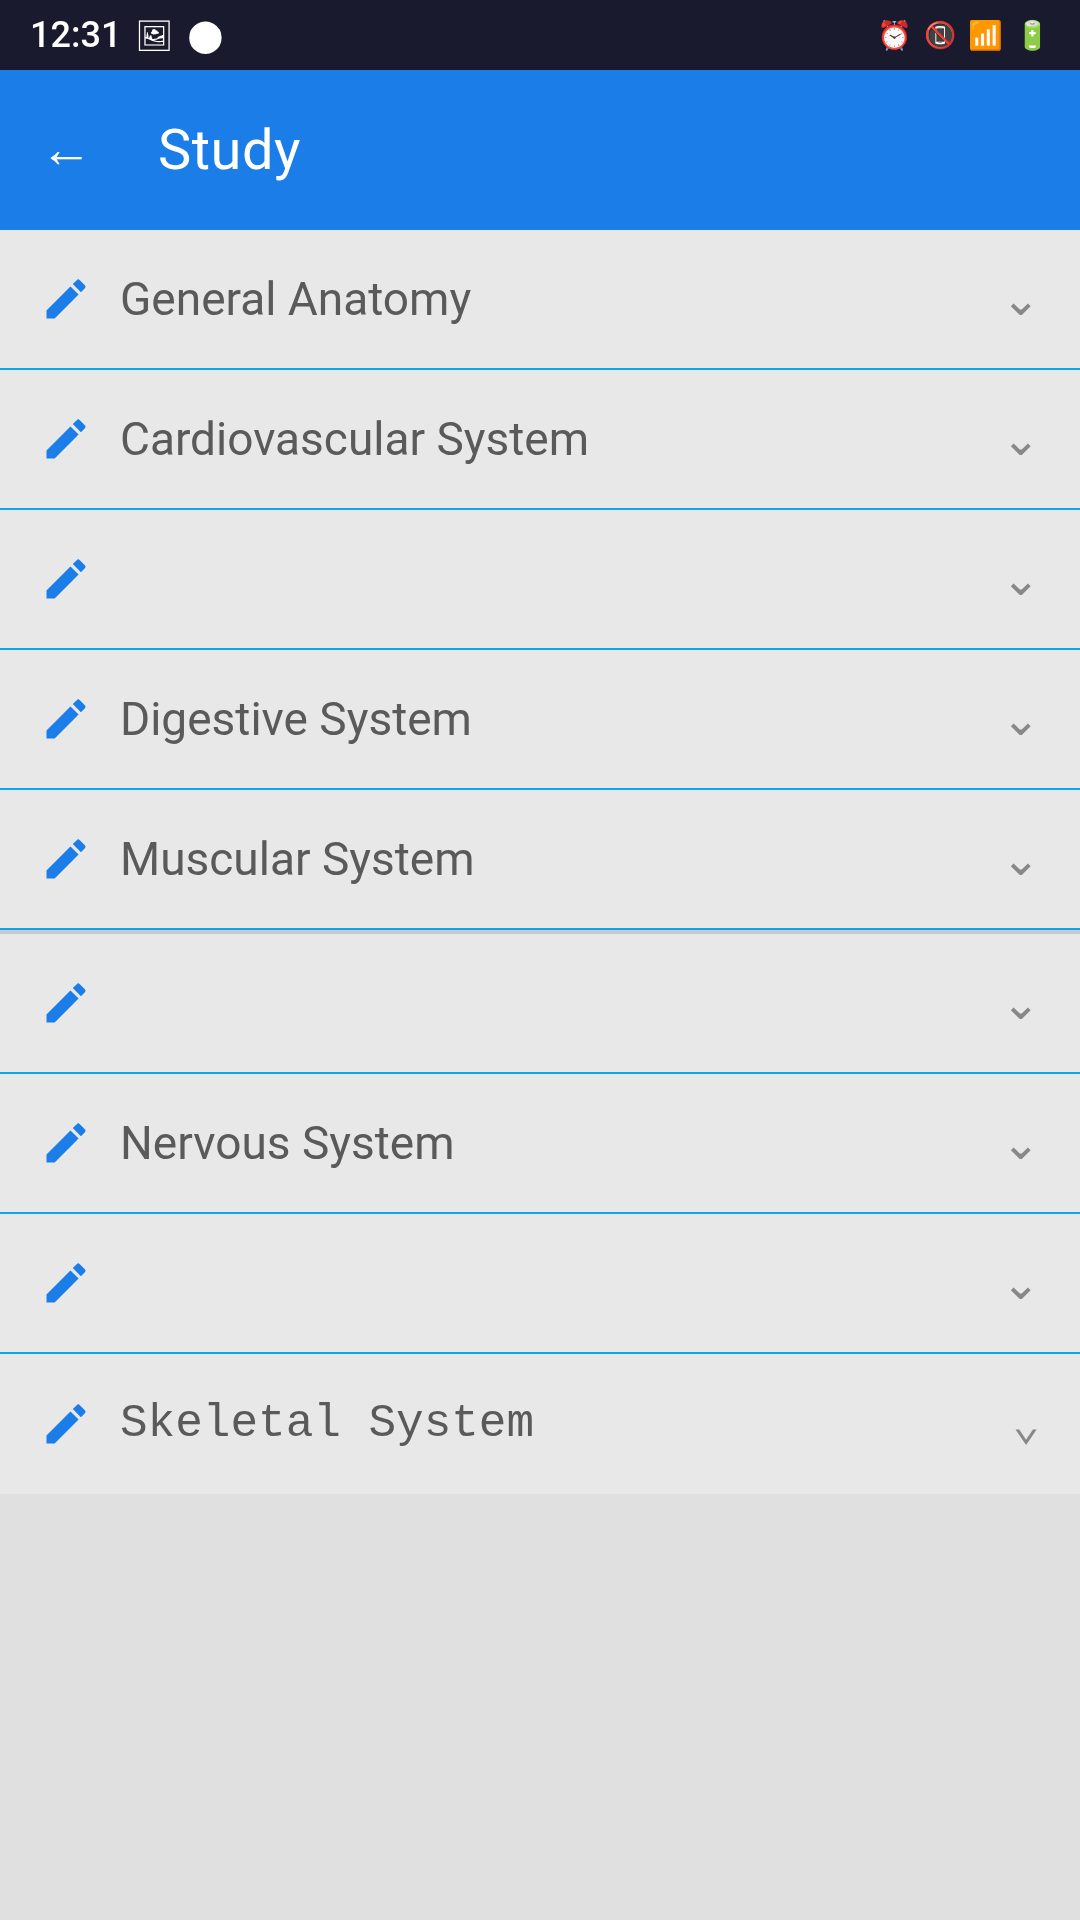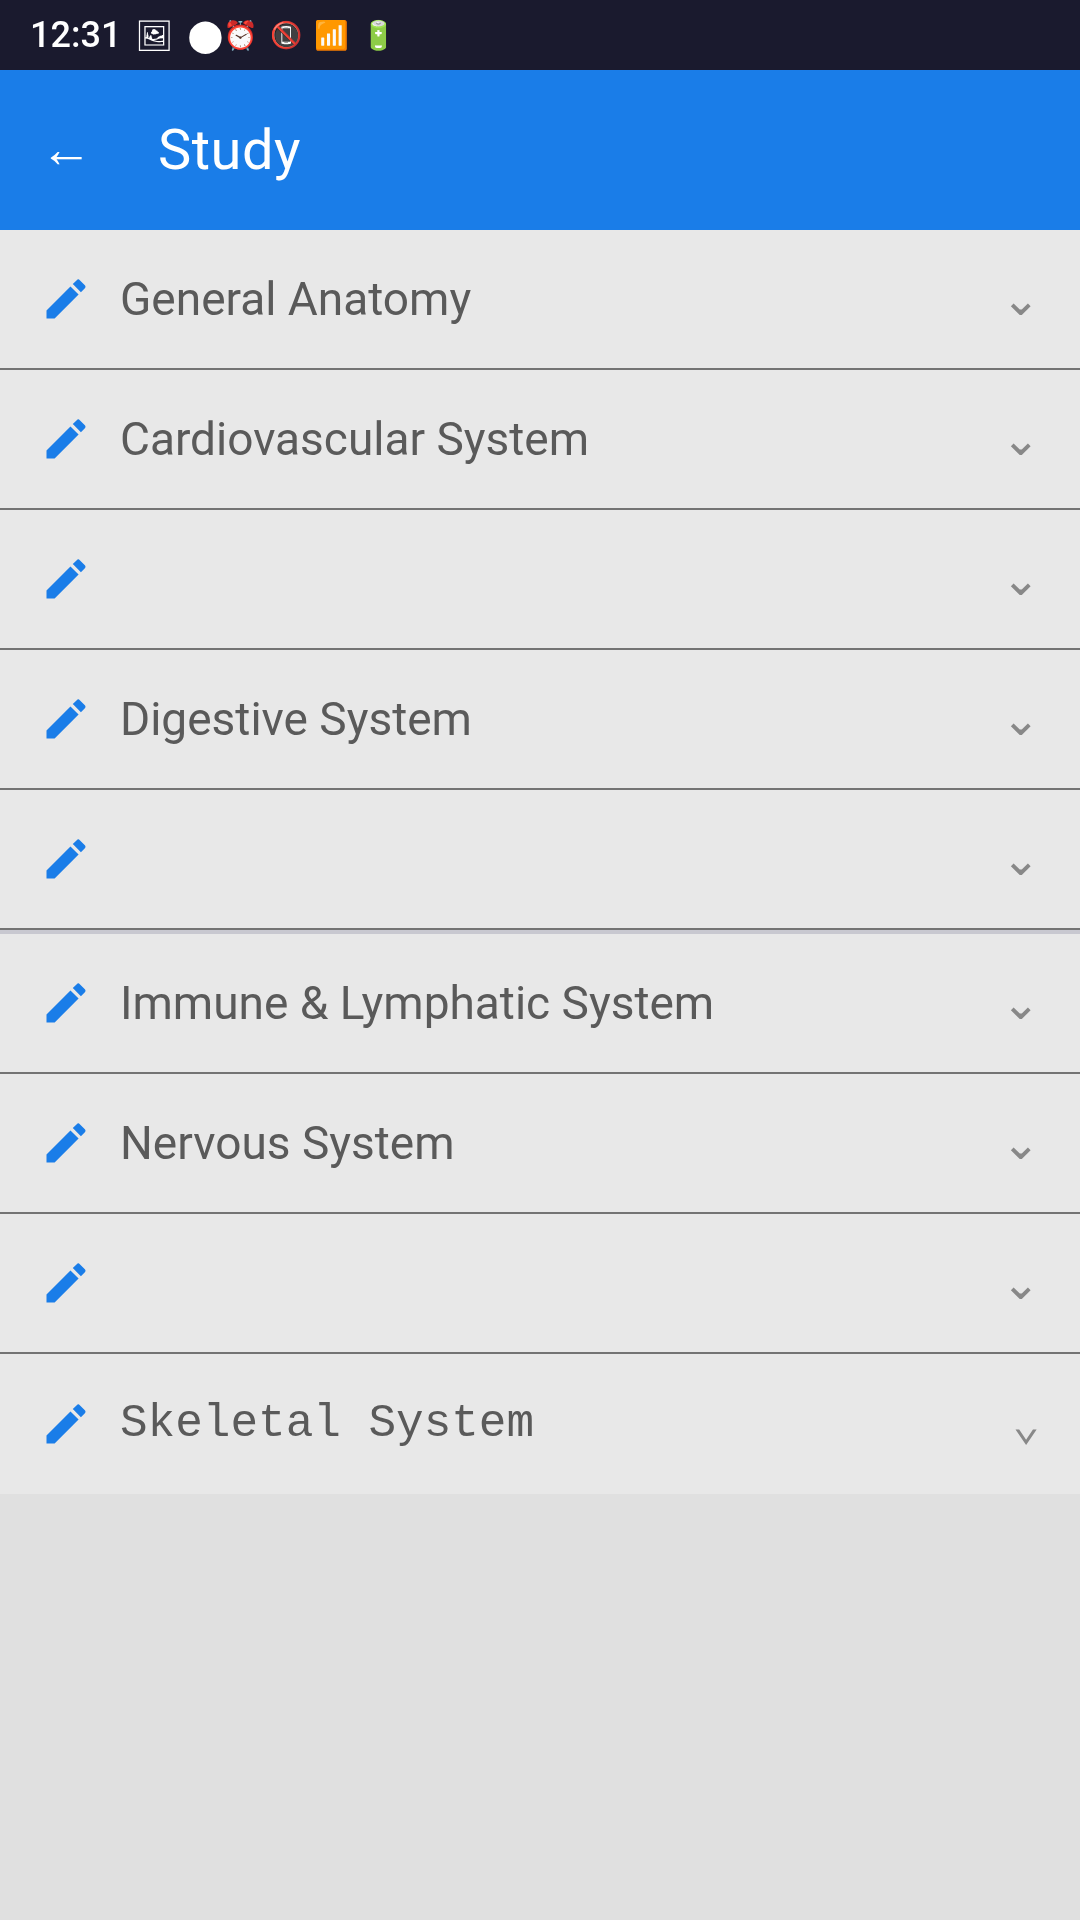--- a/index.html
+++ b/index.html
@@ -17,21 +17,21 @@
       overflow-x: hidden;
     }
 
     
     .status-bar {
       width: 100%;
       height: 70px;
       background-color: #1a1a2e;
       display: flex;
       align-items: center;
-      justify-content: flex-start;
+      justify-content: space-between;
       padding: 12px 30px;
     }
 
     .status-bar-left {
       display: flex;
       align-items: center;
       gap: 14px;
     }
 
     .status-time {
@@ -89,21 +89,21 @@
 
     
     .list-item {
       width: 100%;
       background-color: #e8e8e8;
       display: flex;
       align-items: center;
       justify-content: space-between;
       padding: 0 40px;
       height: 140px;
-      border-bottom: 2px solid #737373;
+      border-bottom: 2px solid #0ea5e9;
       cursor: pointer;
     }
 
     .list-item:last-child {
       border-bottom: none;
       font-family: Liberation Mono, monospace;
     }
 
     .list-item-left {
       display: flex;
@@ -209,32 +209,32 @@
       </div>
       <span class="chevron-icon">⌄</span>
     </div>
     <div class="list-item">
       <div class="list-item-left">
         <span class="edit-icon">
           <svg viewBox="0 0 24 24" xmlns="http://www.w3.org/2000/svg">
             <path d="M3 17.25V21h3.75L17.81 9.94l-3.75-3.75L3 17.25zM20.71 7.04c.39-.39.39-1.02 0-1.41l-2.34-2.34a1 1 0 0 0-1.41 0l-1.83 1.83 3.75 3.75 1.83-1.83z"></path>
           </svg>
         </span>
+        <span class="list-item-label">Muscular System</span>
       </div>
       <span class="chevron-icon">⌄</span>
     </div>
     <div class="list-item-divider"></div>
     <div class="list-item">
       <div class="list-item-left">
         <span class="edit-icon">
           <svg viewBox="0 0 24 24" xmlns="http://www.w3.org/2000/svg">
             <path d="M3 17.25V21h3.75L17.81 9.94l-3.75-3.75L3 17.25zM20.71 7.04c.39-.39.39-1.02 0-1.41l-2.34-2.34a1 1 0 0 0-1.41 0l-1.83 1.83 3.75 3.75 1.83-1.83z"></path>
           </svg>
         </span>
-        <span class="list-item-label">Immune &amp; Lymphatic System</span>
       </div>
       <span class="chevron-icon">⌄</span>
     </div>
     <div class="list-item">
       <div class="list-item-left">
         <span class="edit-icon">
           <svg viewBox="0 0 24 24" xmlns="http://www.w3.org/2000/svg">
             <path d="M3 17.25V21h3.75L17.81 9.94l-3.75-3.75L3 17.25zM20.71 7.04c.39-.39.39-1.02 0-1.41l-2.34-2.34a1 1 0 0 0-1.41 0l-1.83 1.83 3.75 3.75 1.83-1.83z"></path>
           </svg>
         </span>

